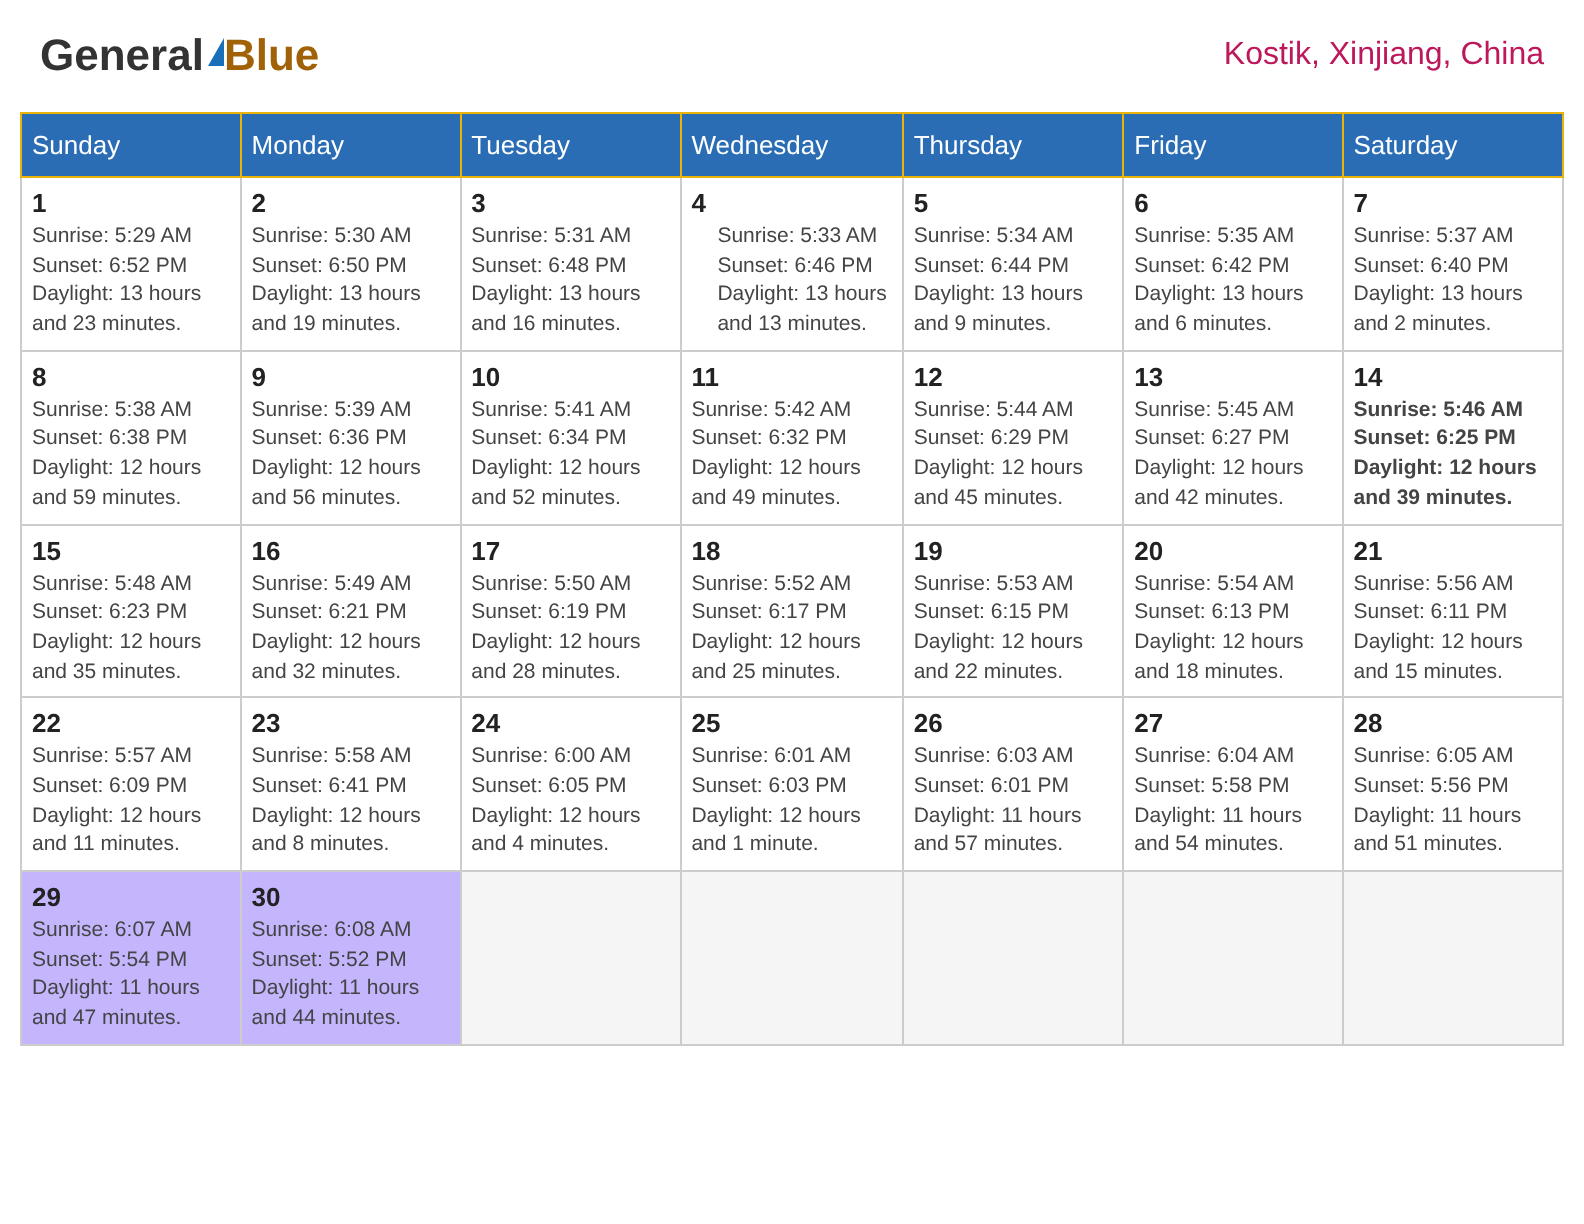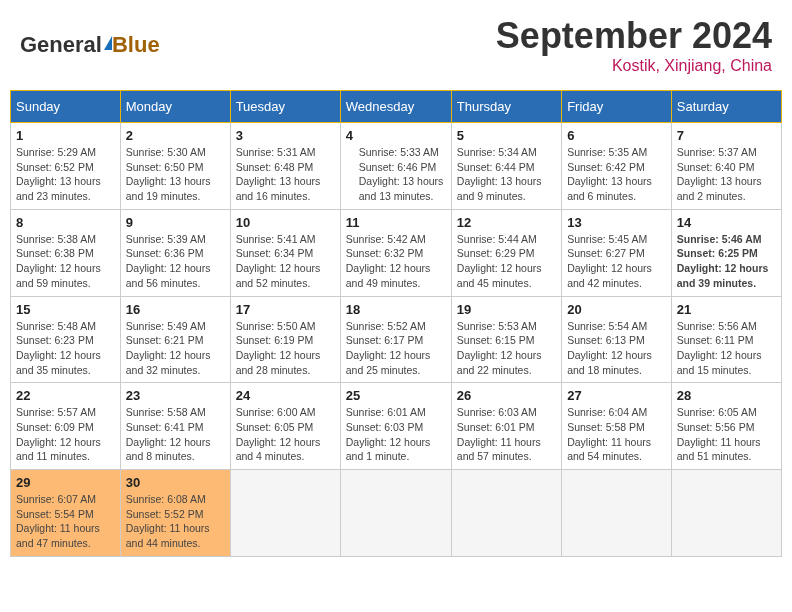--- a/index.html
+++ b/index.html
@@ -71,21 +71,21 @@
     }
     .calendar tbody td {
       border: 1px solid #ccc;
       padding: 5px 5px;
       vertical-align: top;
       width: 113px;
       min-height: 80px;
       background: #fff;
     }
     .calendar tbody tr:last-child td {
-      background: #fdba74;
+      background: #c4b5fd;
     }
     .day-num {
       font-size: 13px;
       font-weight: bold;
       color: #222;
       display: block;
       margin-bottom: 2px;
     }
     .day-detail {
       color: #444;
@@ -101,21 +101,20 @@
 
 <div class="header">
   <div class="logo">
     <div class="logo-text">
       <span class="logo-general">General</span>
       <span class="logo-icon"></span>
       <span class="logo-blue">Blue</span>
     </div>
   </div>
   <div class="title-block">
-    <div class="month-title">September 2024</div>
     <div class="location">Kostik, Xinjiang, China</div>
   </div>
 </div>
 
 <table class="calendar">
   <thead>
     <tr id="header-row">
     <th>Sunday</th>
         <th>Monday</th>
         <th>Tuesday</th>

